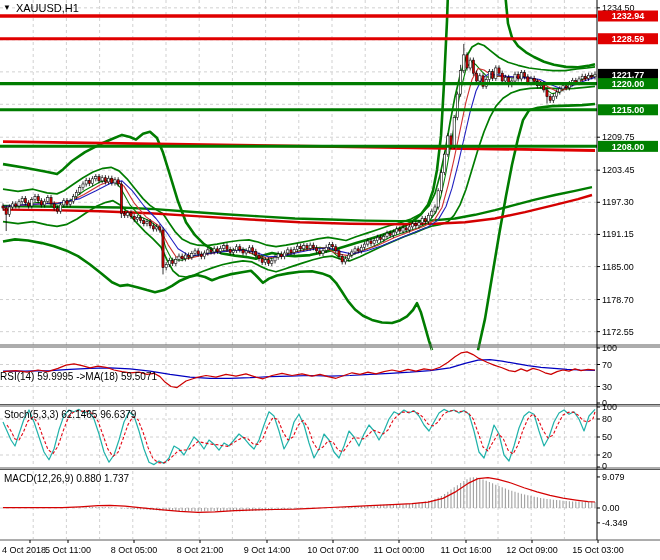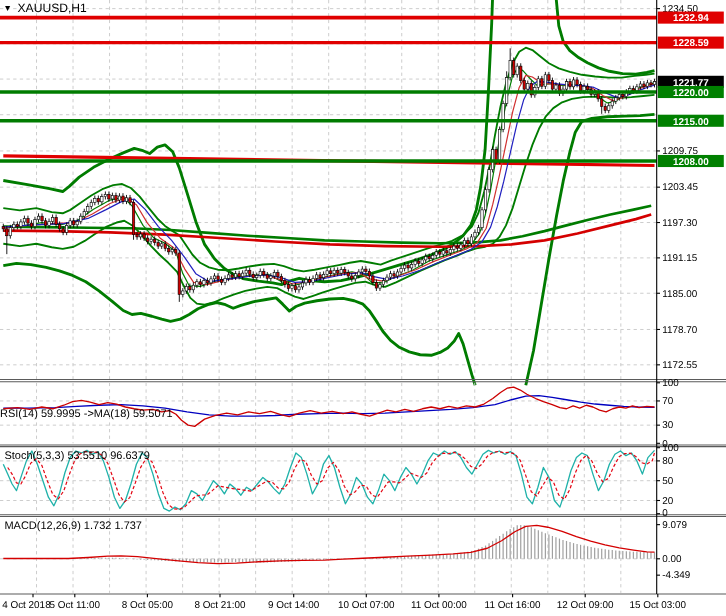--- a/index.html
+++ b/index.html
@@ -782,15 +782,15 @@
         <text x="598" y="553" font-size="9" fill="#000" text-anchor="middle" font-family="&quot;Liberation Sans&quot;, sans-serif">15 Oct 03:00</text>
       </g>
     </svg>
 
   <div class="title-overlay">
     <span class="tri">▼</span>
     <span>XAUUSD,H1</span>
   </div>
 
   <div class="panel-label" id="rsi-label">RSI(14) 59.9995  -&gt;MA(18) 59.5071</div>
-  <div class="panel-label" id="stoch-label">Stoch(5,3,3) 53.5510 96.6379</div>
-  <div class="panel-label" id="macd-label">MACD(12,26,9) 1.732 1.737</div>
+  <div class="panel-label" id="stoch-label">Stoch(5,3,3) 62.1465 96.6379</div>
+  <div class="panel-label" id="macd-label">MACD(12,26,9) 0.880 1.737</div>
 </div>
 
 </body></html>

